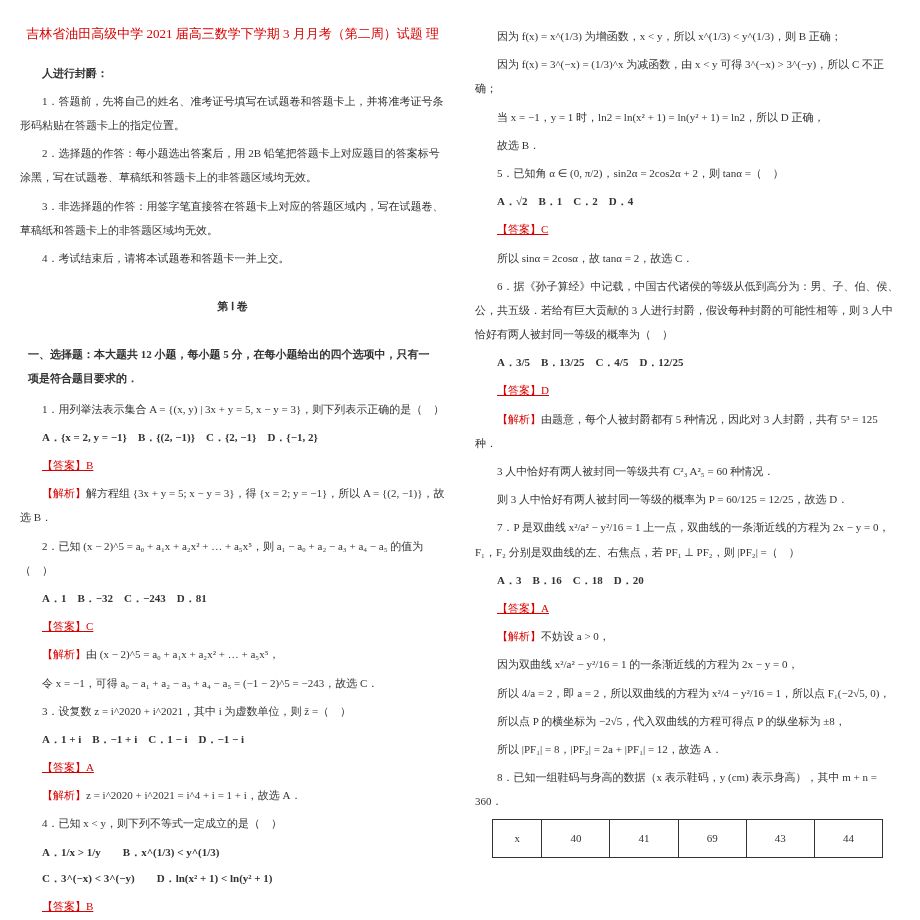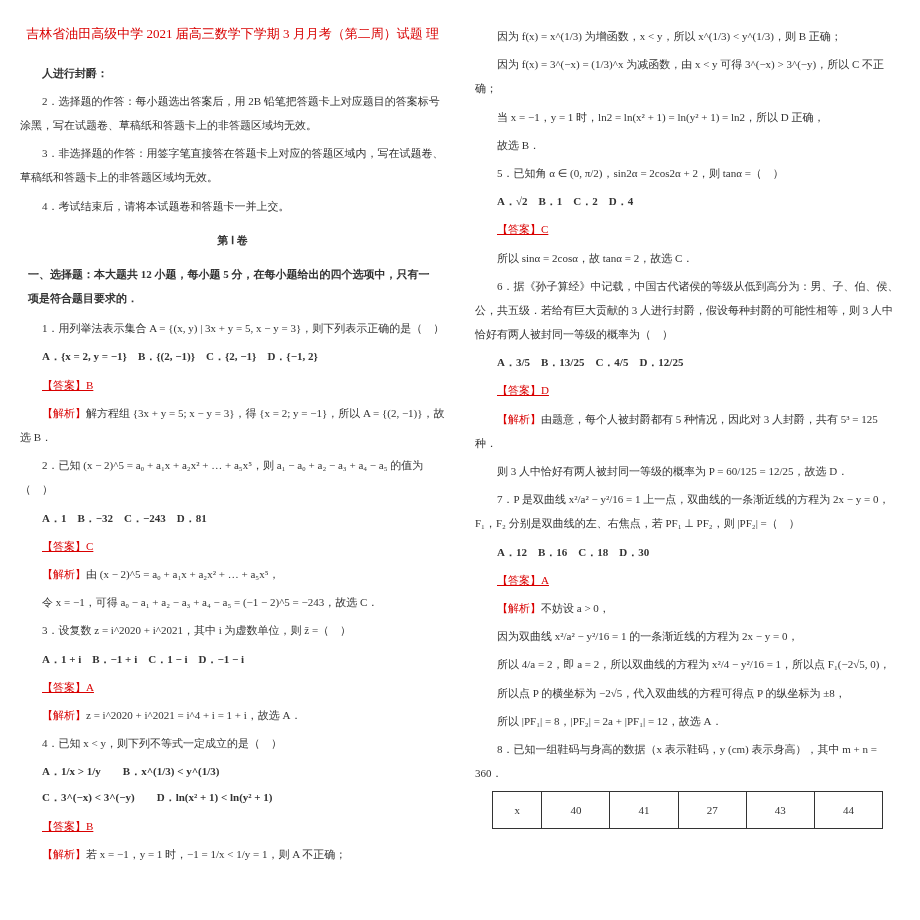--- a/index.html
+++ b/index.html
@@ -26,21 +26,21 @@
     text-align: center;
     margin-bottom: 12px;
   }
   .heading {
     font-weight: bold;
     margin: 6px 8px;
   }
   .section-num {
     font-weight: bold;
     text-align: center;
-    margin: 10px 0;
+    margin: 24px 0;
   }
   .para {
     text-indent: 2em;
     margin: 4px 0;
   }
   .q {
     text-indent: 2em;
     margin: 4px 0;
   }
   .opts {
@@ -73,20 +73,21 @@
     font-size: 11px;
   }
 </style>
 </head>
 <body>
 
 <div class="col">
   <div class="title-main">吉林省油田高级中学 2021 届高三数学下学期 3 月月考（第二周）试题 理</div>
 
   <div class="heading para">人进行封爵：</div>
+  <div class="para">1．答题前，先将自己的姓名、准考证号填写在试题卷和答题卡上，并将准考证号条形码粘贴在答题卡上的指定位置。</div>
   <div class="para">2．选择题的作答：每小题选出答案后，用 2B 铅笔把答题卡上对应题目的答案标号涂黑，写在试题卷、草稿纸和答题卡上的非答题区域均无效。</div>
   <div class="para">3．非选择题的作答：用签字笔直接答在答题卡上对应的答题区域内，写在试题卷、草稿纸和答题卡上的非答题区域均无效。</div>
   <div class="para">4．考试结束后，请将本试题卷和答题卡一并上交。</div>
 
   <div class="section-num">第 Ⅰ 卷</div>
 
   <div class="heading">一、选择题：本大题共 12 小题，每小题 5 分，在每小题给出的四个选项中，只有一项是符合题目要求的．</div>
 
   <div class="q">1．用列举法表示集合 A = {(x, y) | 3x + y = 5, x − y = 3}，则下列表示正确的是（　）</div>
   <div class="opts">A．{x = 2, y = −1}　B．{(2, −1)}　C．{2, −1}　D．{−1, 2}</div>
@@ -119,37 +120,38 @@
 
   <div class="q">5．已知角 α ∈ (0, π/2)，sin2α = 2cos2α + 2，则 tanα =（　）</div>
   <div class="opts">A．√2　B．1　C．2　D．4</div>
   <div class="ans">【答案】C</div>
   <div class="exp">所以 sinα = 2cosα，故 tanα = 2，故选 C．</div>
 
   <div class="q">6．据《孙子算经》中记载，中国古代诸侯的等级从低到高分为：男、子、伯、侯、公，共五级．若给有巨大贡献的 3 人进行封爵，假设每种封爵的可能性相等，则 3 人中恰好有两人被封同一等级的概率为（　）</div>
   <div class="opts">A．3/5　B．13/25　C．4/5　D．12/25</div>
   <div class="ans">【答案】D</div>
   <div class="exp"><span class="tag">【解析】</span><span>由题意，每个人被封爵都有 5 种情况，因此对 3 人封爵，共有 5³ = 125 种．</span></div>
+  <div class="exp">3 人中恰好有两人被封同一等级共有 C²₃ A²₅ = 60 种情况．</div>
   <div class="exp">则 3 人中恰好有两人被封同一等级的概率为 P = 60/125 = 12/25，故选 D．</div>
 
   <div class="q">7．P 是双曲线 x²/a² − y²/16 = 1 上一点，双曲线的一条渐近线的方程为 2x − y = 0，F₁，F₂ 分别是双曲线的左、右焦点，若 PF₁ ⊥ PF₂，则 |PF₂| =（　）</div>
-  <div class="opts">A．12　B．16　C．18　D．30</div>
+  <div class="opts">A．3　B．16　C．18　D．20</div>
   <div class="ans">【答案】A</div>
   <div class="exp"><span class="tag">【解析】</span><span>不妨设 a &gt; 0，</span></div>
   <div class="exp">因为双曲线 x²/a² − y²/16 = 1 的一条渐近线的方程为 2x − y = 0，</div>
   <div class="exp">所以 4/a = 2，即 a = 2，所以双曲线的方程为 x²/4 − y²/16 = 1，所以点 F₁(−2√5, 0)，</div>
   <div class="exp">所以点 P 的横坐标为 −2√5，代入双曲线的方程可得点 P 的纵坐标为 ±8，</div>
   <div class="exp">所以 |PF₁| = 8，|PF₂| = 2a + |PF₁| = 12，故选 A．</div>
 
   <div class="q">8．已知一组鞋码与身高的数据（x 表示鞋码，y (cm) 表示身高），其中 m + n = 360．</div>
   <table class="data">
     <tbody>
         <tr>
       <td>x</td>
       <td>40</td>
       <td>41</td>
-      <td>27</td>
+      <td>69</td>
       <td>43</td>
       <td>44</td>
     </tr>
   </tbody>
     </table>
 </div>
 
 </body></html>

